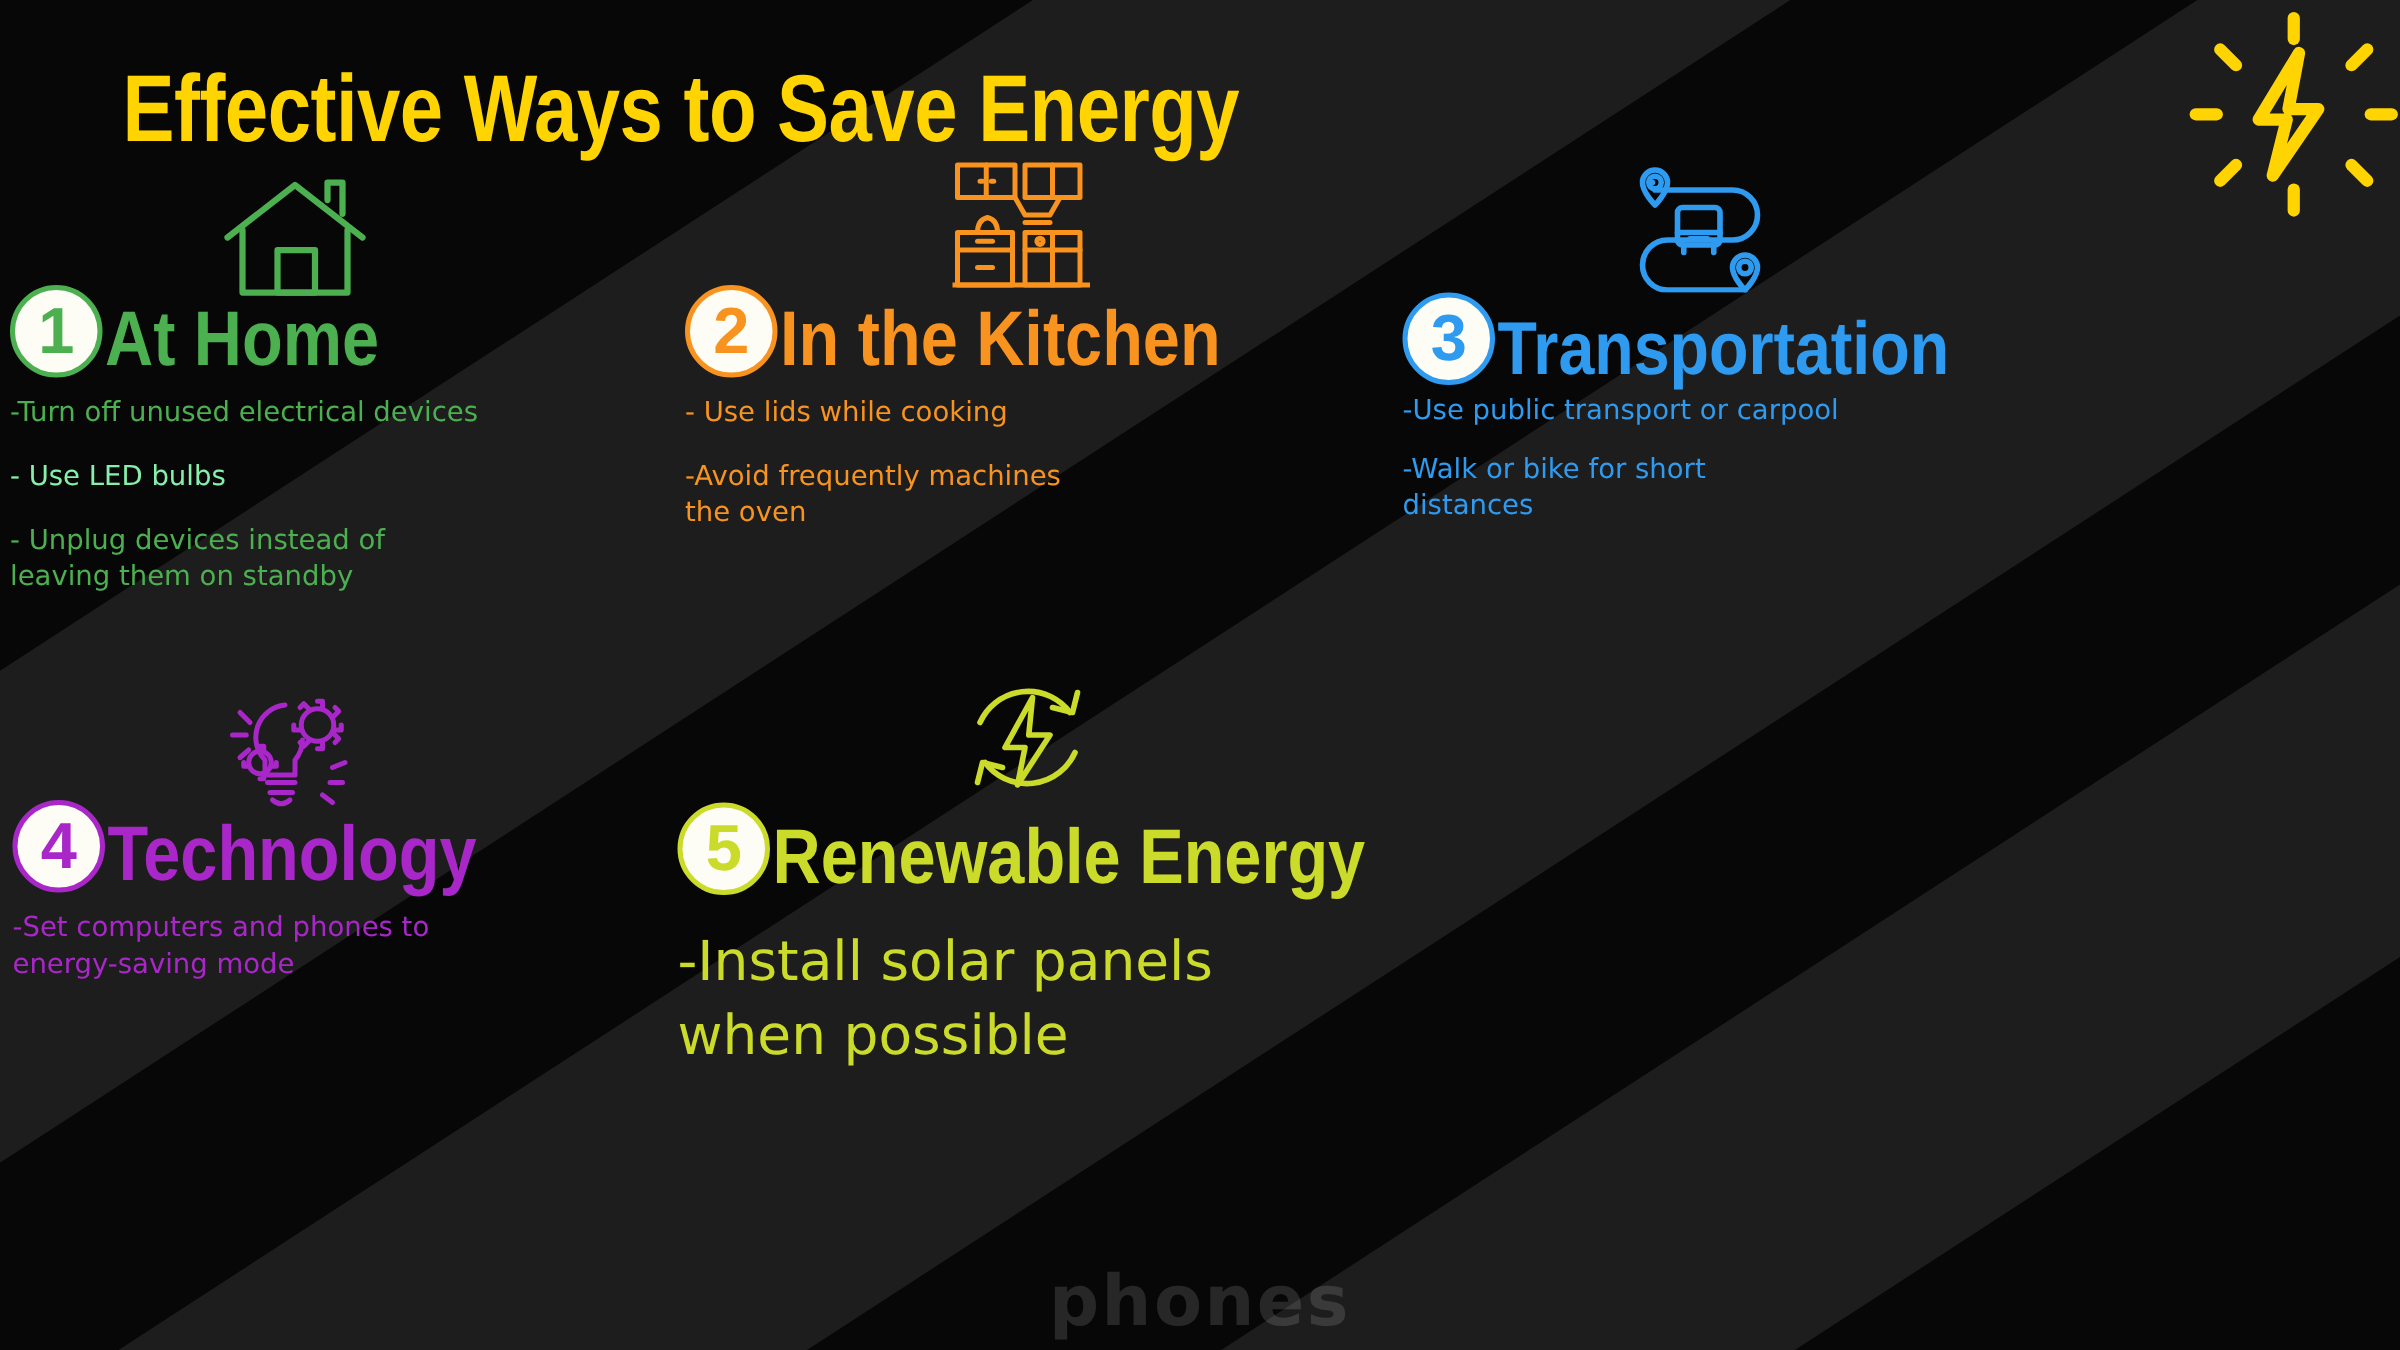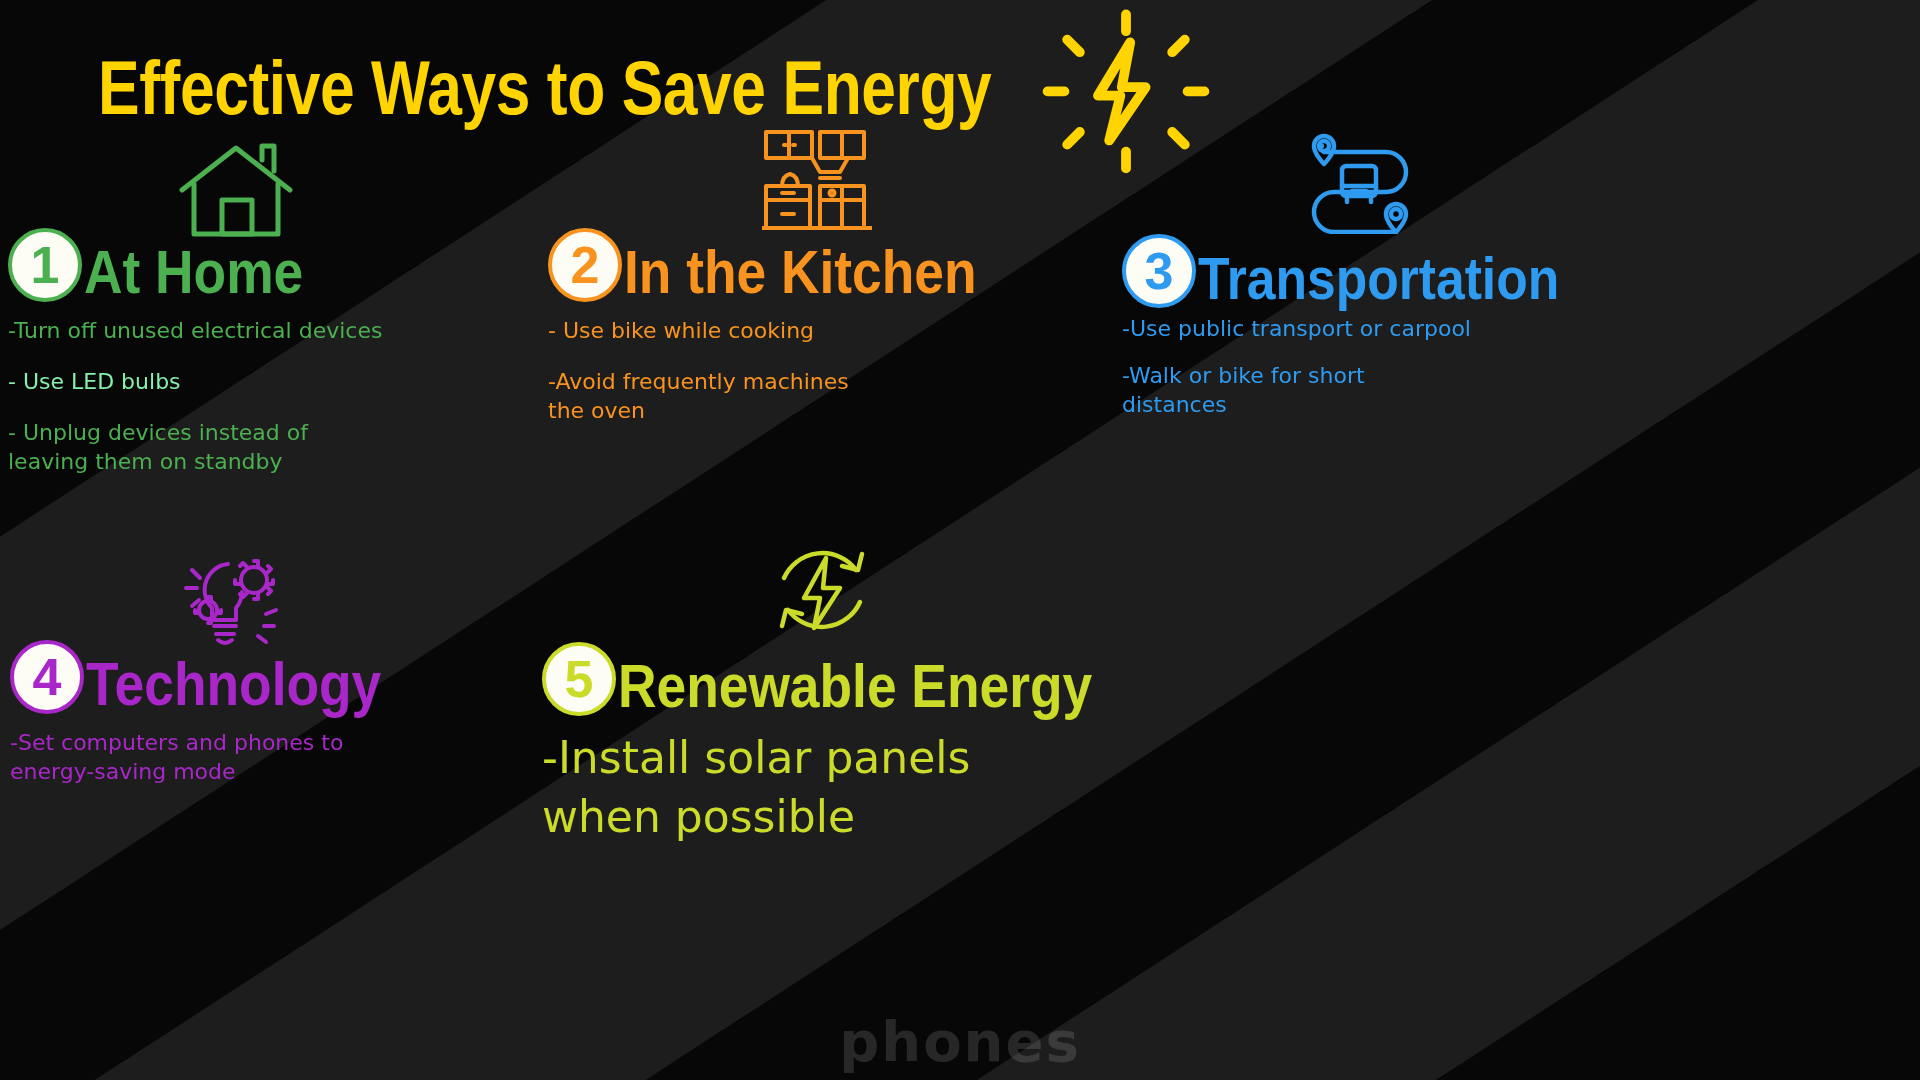--- a/index.html
+++ b/index.html
@@ -12,21 +12,21 @@
 
   
   .band{position:absolute;background:#1d1d1d;transform:rotate(-33deg);transform-origin:center;}
   .band.b1{width:3400px;height:330px;left:-640px;top:-120px;}
   .band.b2{width:3400px;height:300px;left:-760px;top:560px;}
   .band.b3{width:3400px;height:250px;left:-840px;top:1180px;}
 
   
   .title-row{
     position:absolute;left:0;top:28px;width:1920px;height:120px;
-    display:flex;align-items:center;justify-content:flex-start;gap:10px;z-index:5;
+    display:flex;align-items:center;justify-content:space-between;gap:10px;z-index:5;
   }
   .main-title{
     color:#FFD400;
     font-family:"Liberation Sans Narrow","Liberation Sans",sans-serif;
     font-weight:bold;font-size:76px;letter-spacing:-0.5px;
     transform:scaleX(.82);transform-origin:center;white-space:nowrap;
     line-height:1;
   }
   .bolt-wrap{width:170px;height:168px;position:relative;margin-left:-58px;margin-top:4px;}
   .bolt-wrap svg{width:170px;height:168px;display:block;}
@@ -66,21 +66,21 @@
   #sec2 .sec-icon{left:214px;top:-100px;}
   #sec3{left:1122px;top:234px;width:800px;}
   #sec3 .sec-icon{left:178px;top:-104px;}
   #sec4{left:10px;top:640px;width:500px;}
   #sec4 .sec-icon{left:168px;top:-92px;}
   #sec5{left:542px;top:642px;width:700px;}
   #sec5 .sec-icon{left:222px;top:-106px;}
 
   #sec3 .sec-title{font-size:60px;}
   #sec5 .bullet{font-size:44px;line-height:1.35;}
-  #sec5 .bullets{margin-top:12px;}
+  #sec5 .bullets{margin-top:24px;}
   #sec3 .bullets{margin-top:6px;}
   #sec3 .bullet{margin-bottom:18px;}
 
   
   .watermark{
     position:absolute;left:50%;transform:translateX(-50%);
     bottom:6px;z-index:6;color:rgba(255,255,255,.13);
     font-family:"DejaVu Sans",sans-serif;font-size:56px;font-weight:bold;
     letter-spacing:2px;user-select:none;
   }
@@ -159,21 +159,21 @@
           <line x1="0" y1="100" x2="110" y2="100"></line>
         </svg>
       </div>
       <div class="sec-head">
         <div class="badge" style="color:#F7931E;border:4px solid #F7931E;">
           <span>2</span>
         </div>
         <div class="sec-title" style="color:#F7931E;">In the Kitchen</div>
       </div>
       <div class="bullets">
-        <div class="bullet" style="color:#F7931E;">-  Use bike while cooking</div>
+        <div class="bullet" style="color:#F7931E;">-  Use lids while cooking</div>
         <div class="bullet" style="color:#F7931E;">-Avoid frequently machines
  the oven</div>
       </div>
     </div>
 
     <div class="sec" id="sec3">
       <div class="sec-icon">
         <svg width="120" height="104" viewBox="0 0 120 104" fill="none" stroke="#2E9BF0" stroke-width="4.5" stroke-linecap="round" stroke-linejoin="round">
           <path d="M24 22 H86 a20 20 0 0 1 0 40 H34 a20 20 0 0 0 0 40 H96"></path>
           <path d="M22 16 a10 10 0 0 1 0 0"></path>

